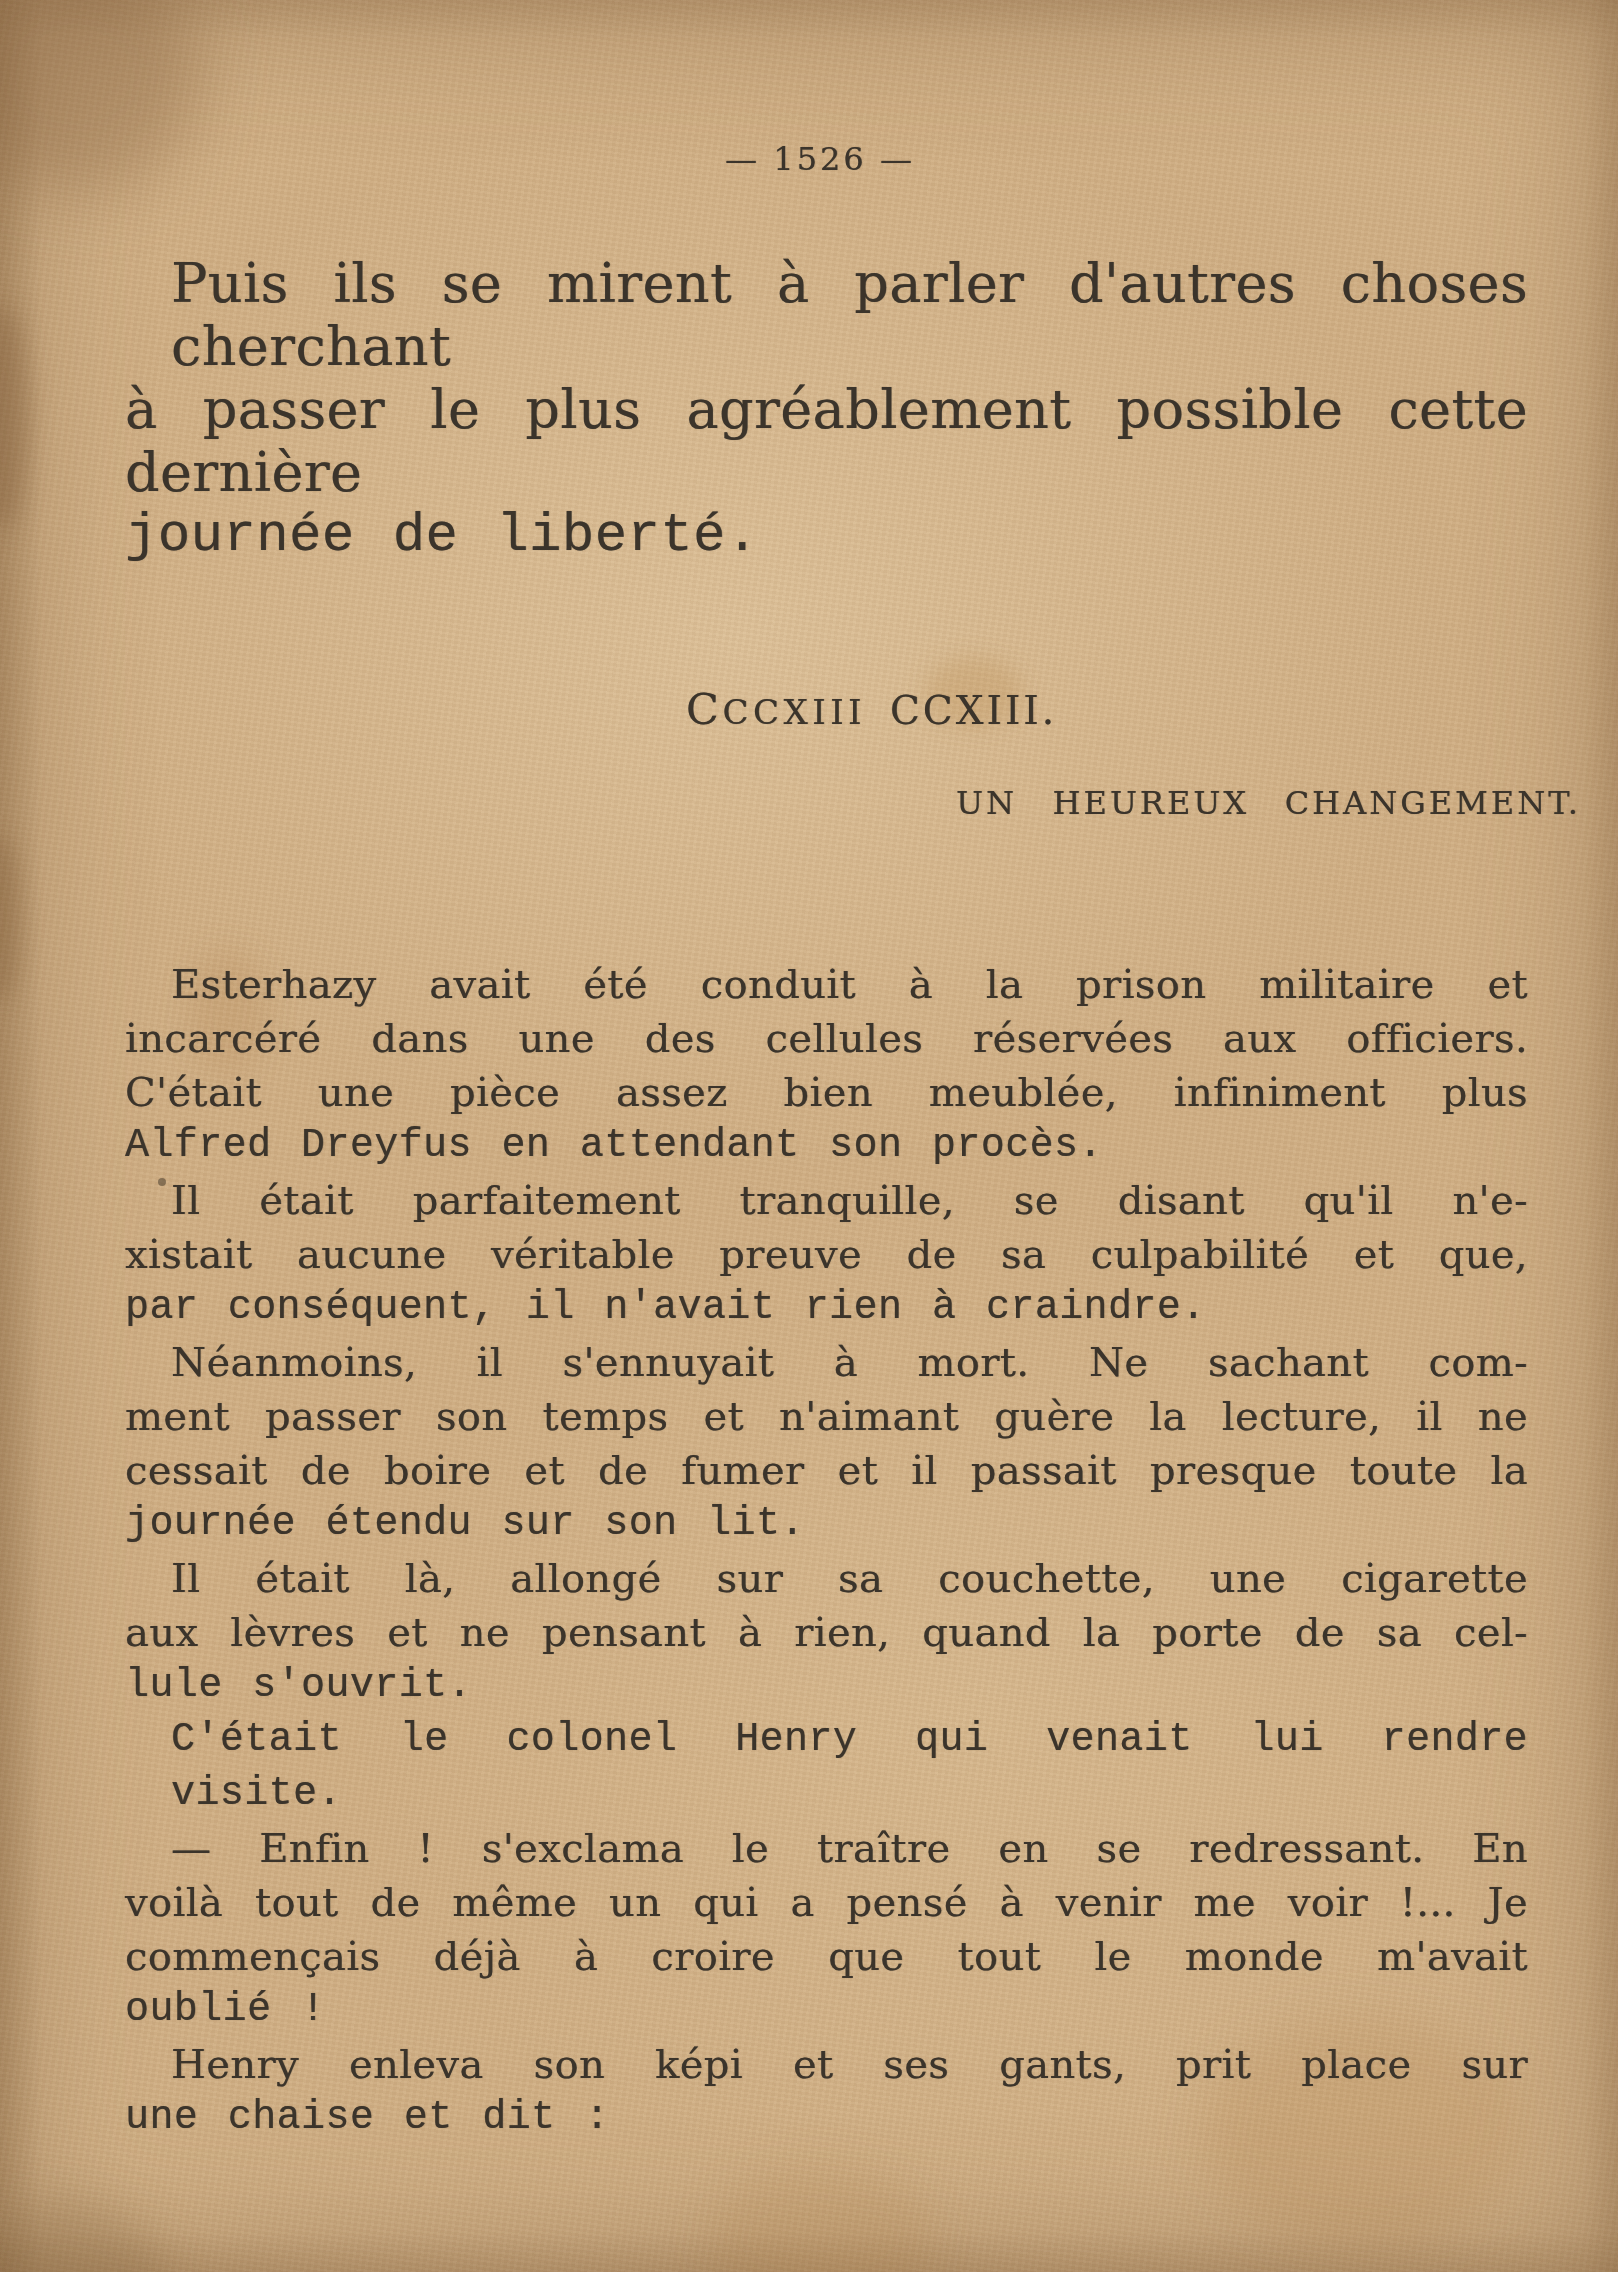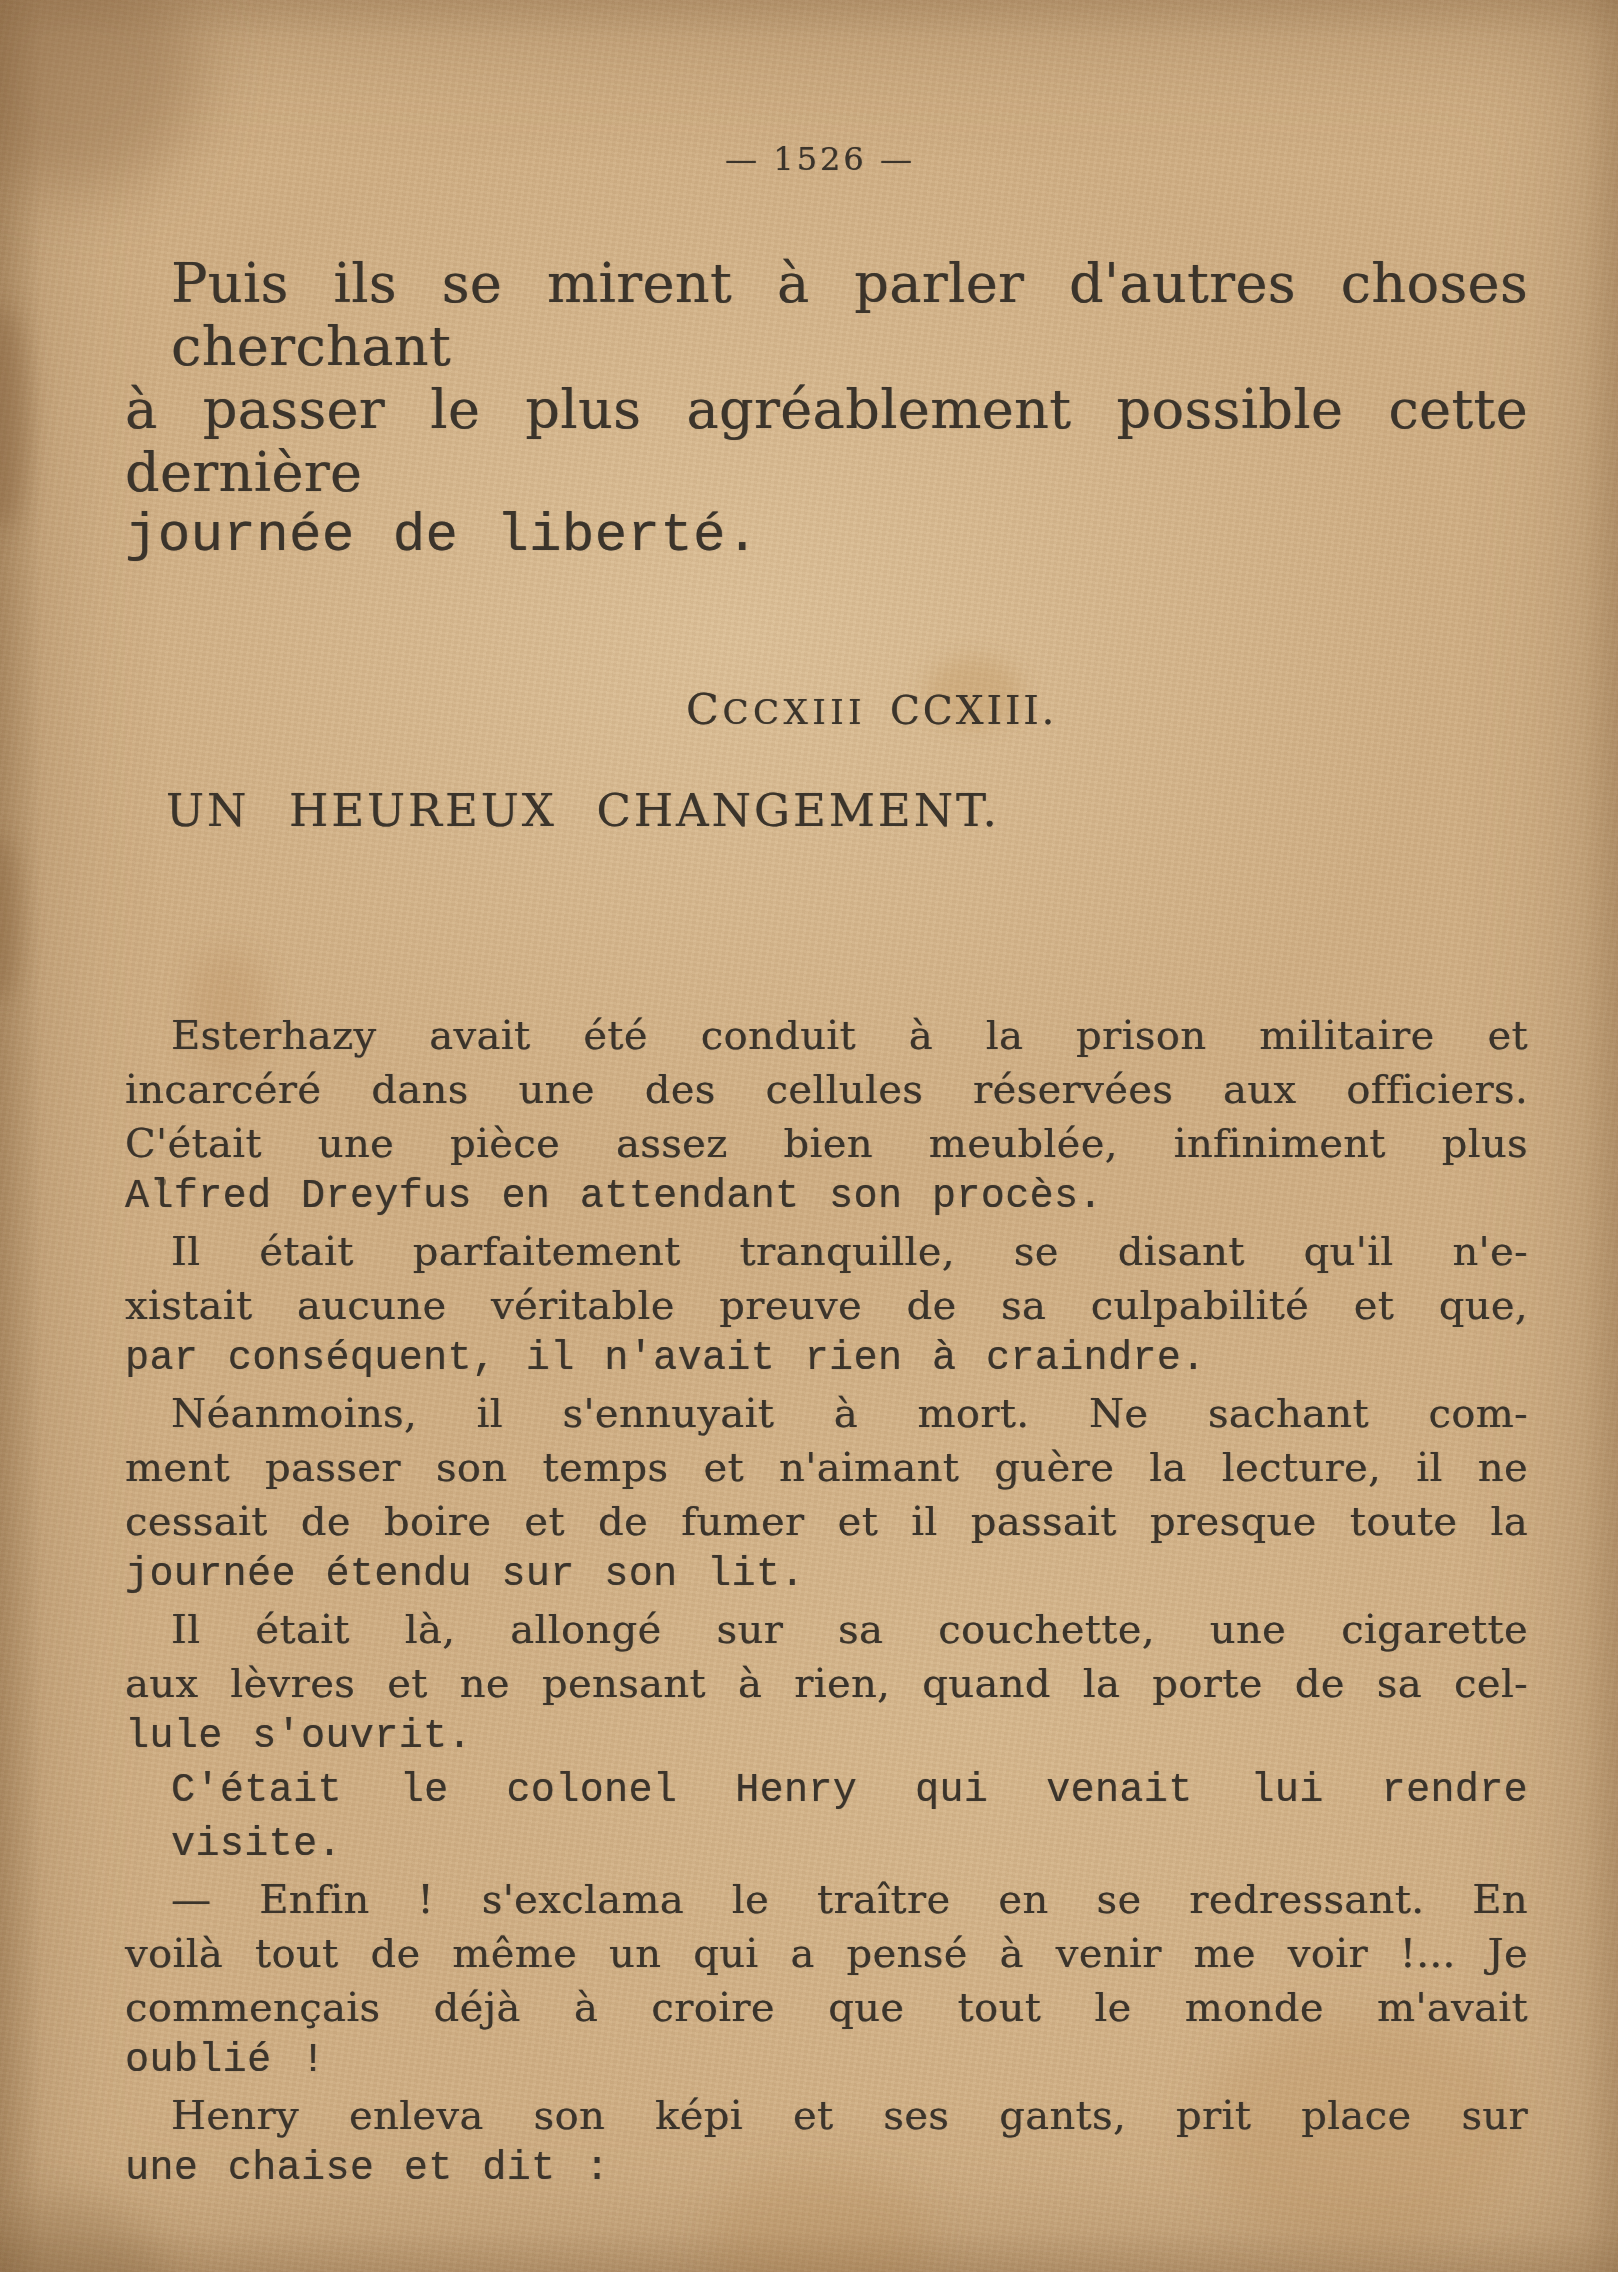--- a/index.html
+++ b/index.html
@@ -59,46 +59,46 @@
   .line.end   { text-align-last: left; font-family: Liberation Mono, monospace; }
   .line.indent{ padding-left: 46px; }
 
   .intro {
     top: 252px;
     font-size: 54px;
     line-height: 63px;
   }
 
   .bodytext {
-    top: 1008px;
+    top: 957px;
     font-size: 40px;
     line-height: 54px;
   }
 
   .chapter {
     position: absolute;
     top: 684px;
     left: 125px;
     width: 1403px;
     text-align: center;
     transform: translateX(45px);
     white-space: nowrap;
   }
   .ch-init { font-size: 43px; letter-spacing: 3.7px; }
   .ch-rest { font-size: 34px; letter-spacing: 4.5px; }
   .ch-num  { font-size: 39px; letter-spacing: 3px; margin-left: 24px; }
 
   .title {
     position: absolute;
     top: 784px;
-    left: 125px;
+    left: 137px;
     width: 1403px;
-    text-align: left;
+    text-align: right;
     transform: translateX(41px);
-    font-size: 45px;
+    font-size: 32px;
     letter-spacing: 3px;
     word-spacing: 22.4px;
     white-space: nowrap;
   }
 
   
   .stain { position: absolute; border-radius: 50%; pointer-events: none; }
   .s-corner-tl { top: -45px; left: -52px; width: 254px; height: 239px;
                  background: rgba(115,80,45,0.30); filter: blur(34px); }
   .s-edge-left { top: 306px; left: -22.4px; width: 52px; height: 224px;

